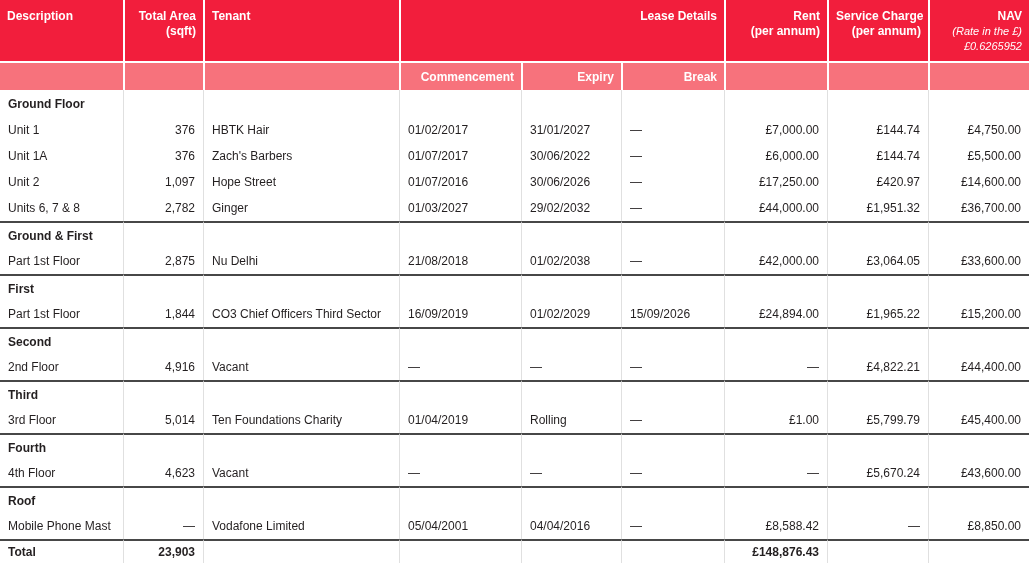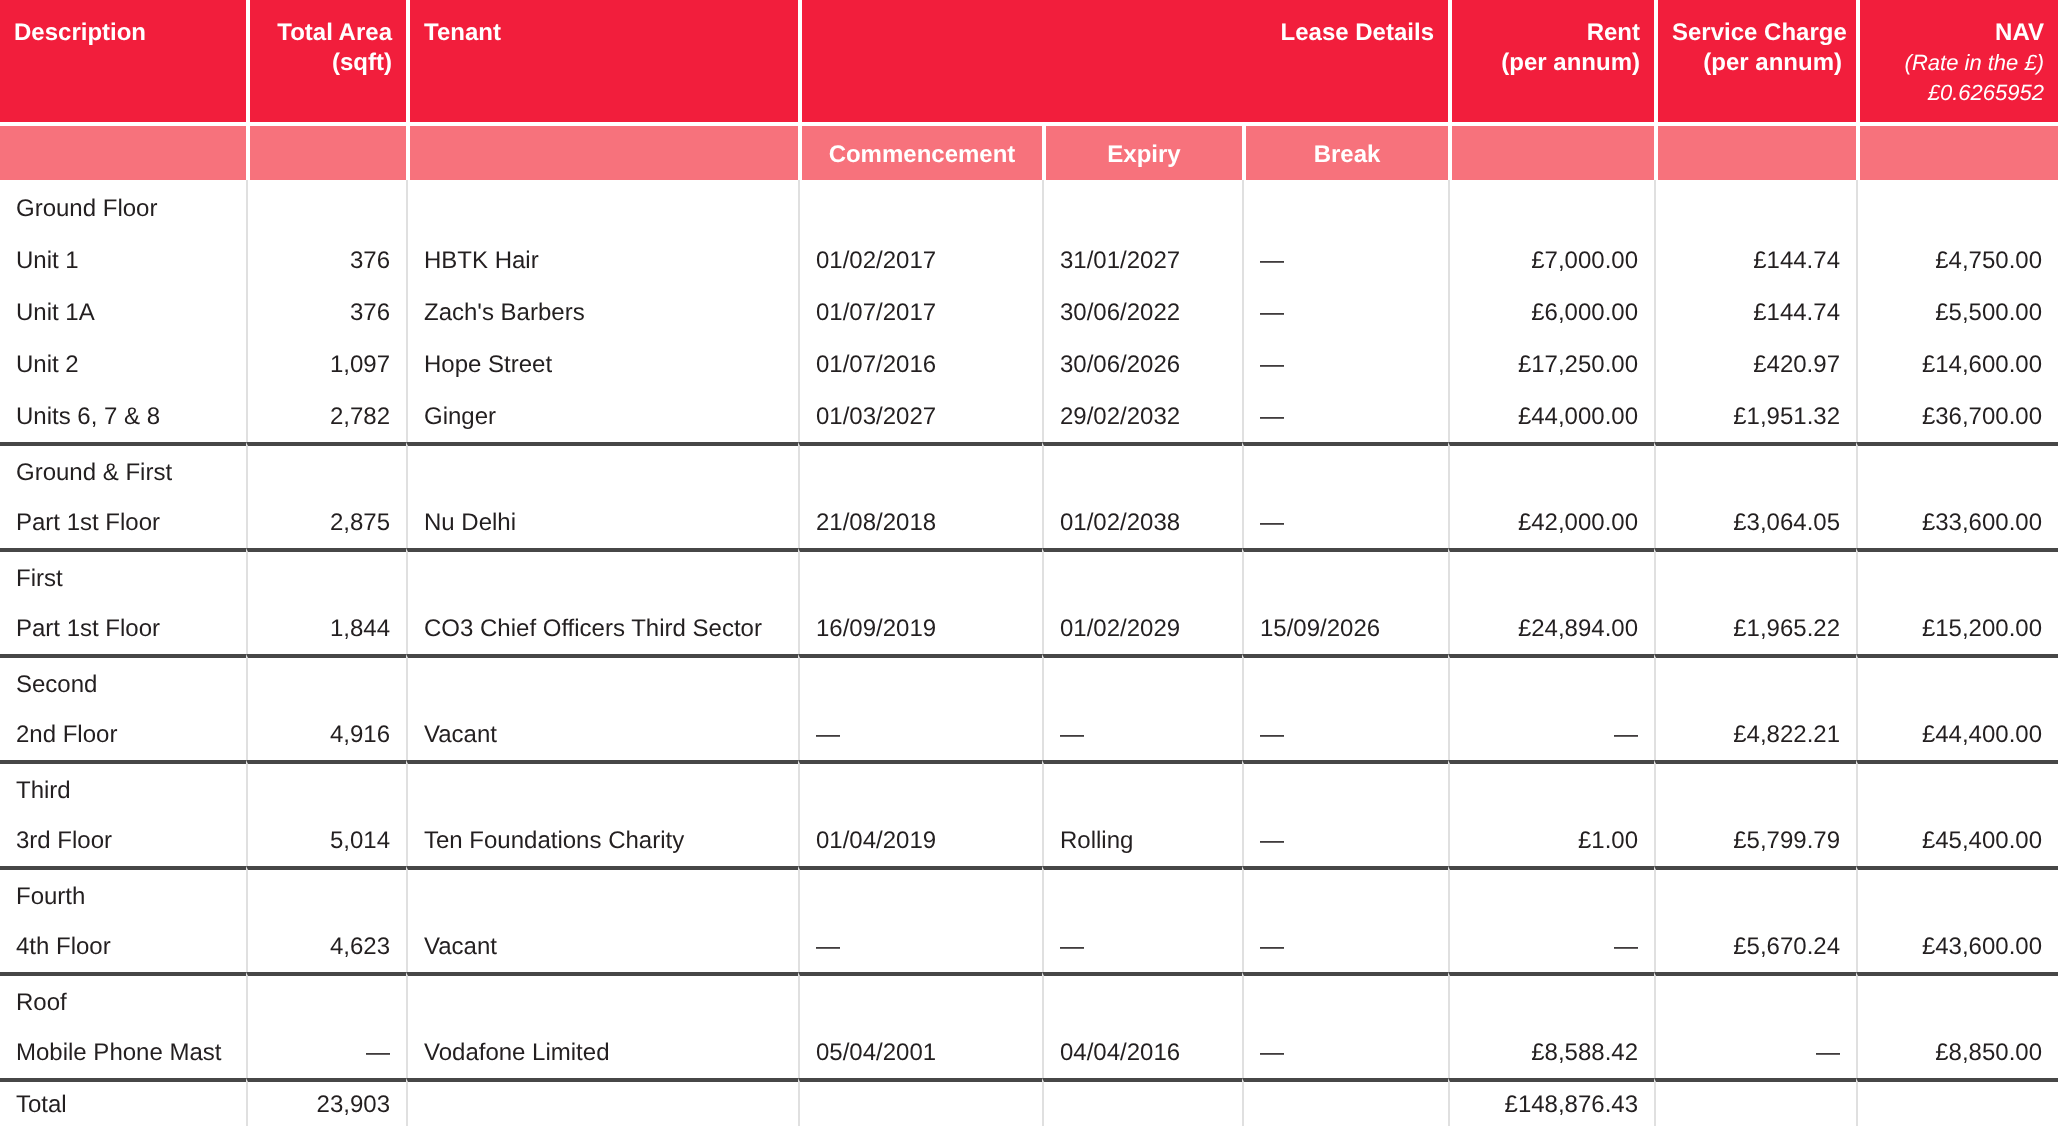--- a/index.html
+++ b/index.html
@@ -47,38 +47,38 @@
   }
   
   .sub-header th {
     background: var(--pink);
     color: var(--header-text);
     font-weight: bold;
     height: 29px;
     vertical-align: middle;
     padding: 0 7px;
     border-top: 2px solid #fff;
-    text-align: center;
+    text-align: right;
   }
   .sub-header th + th { border-left: 2px solid #fff; }
   
   tbody td {
     color: var(--text);
     height: 26px;
     vertical-align: middle;
     padding: 0 8px;
   }
   tbody td + td { border-left: 1px solid var(--div); }
   tbody tr.section-row td { height: 27px; }
   tbody tr.separated td { border-top: 2px solid var(--sep); }
   tbody tr.total-row td { height: 24px; }
   .al { text-align: left; }
   .ar { text-align: right; }
   .ac { text-align: right; }
-  .bold { font-weight: normal; }
+  .bold { font-weight: bold; }
 </style>
 </head>
 <body>
 
 <table>
   <colgroup>
     <col style="width:123px">
     <col style="width:80px">
     <col style="width:196px">
     <col style="width:122px">

